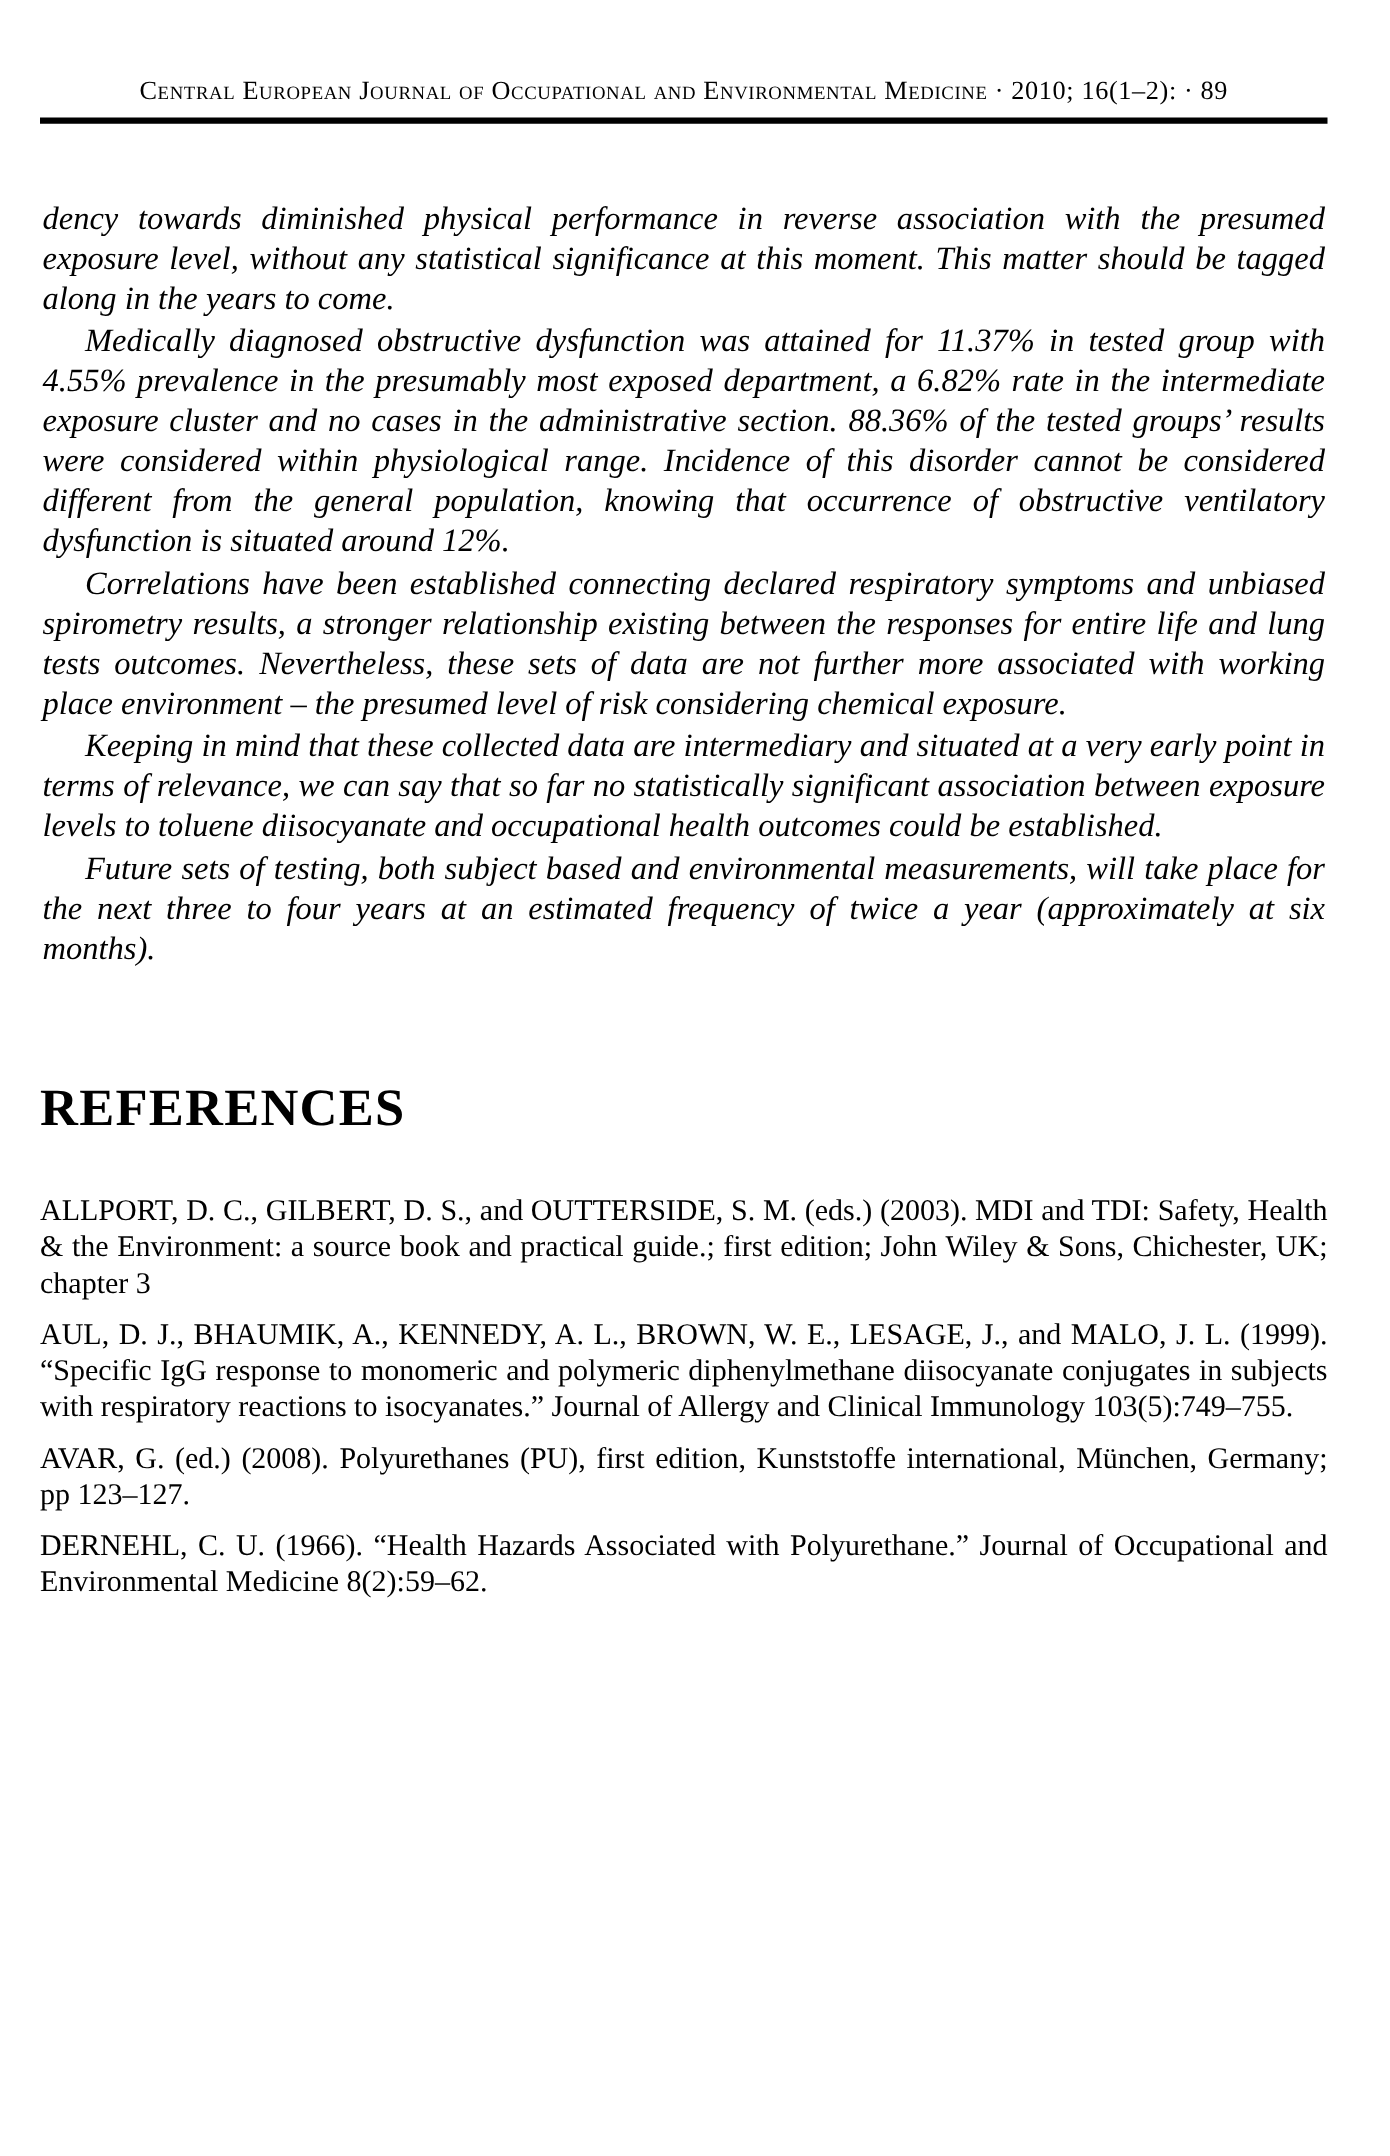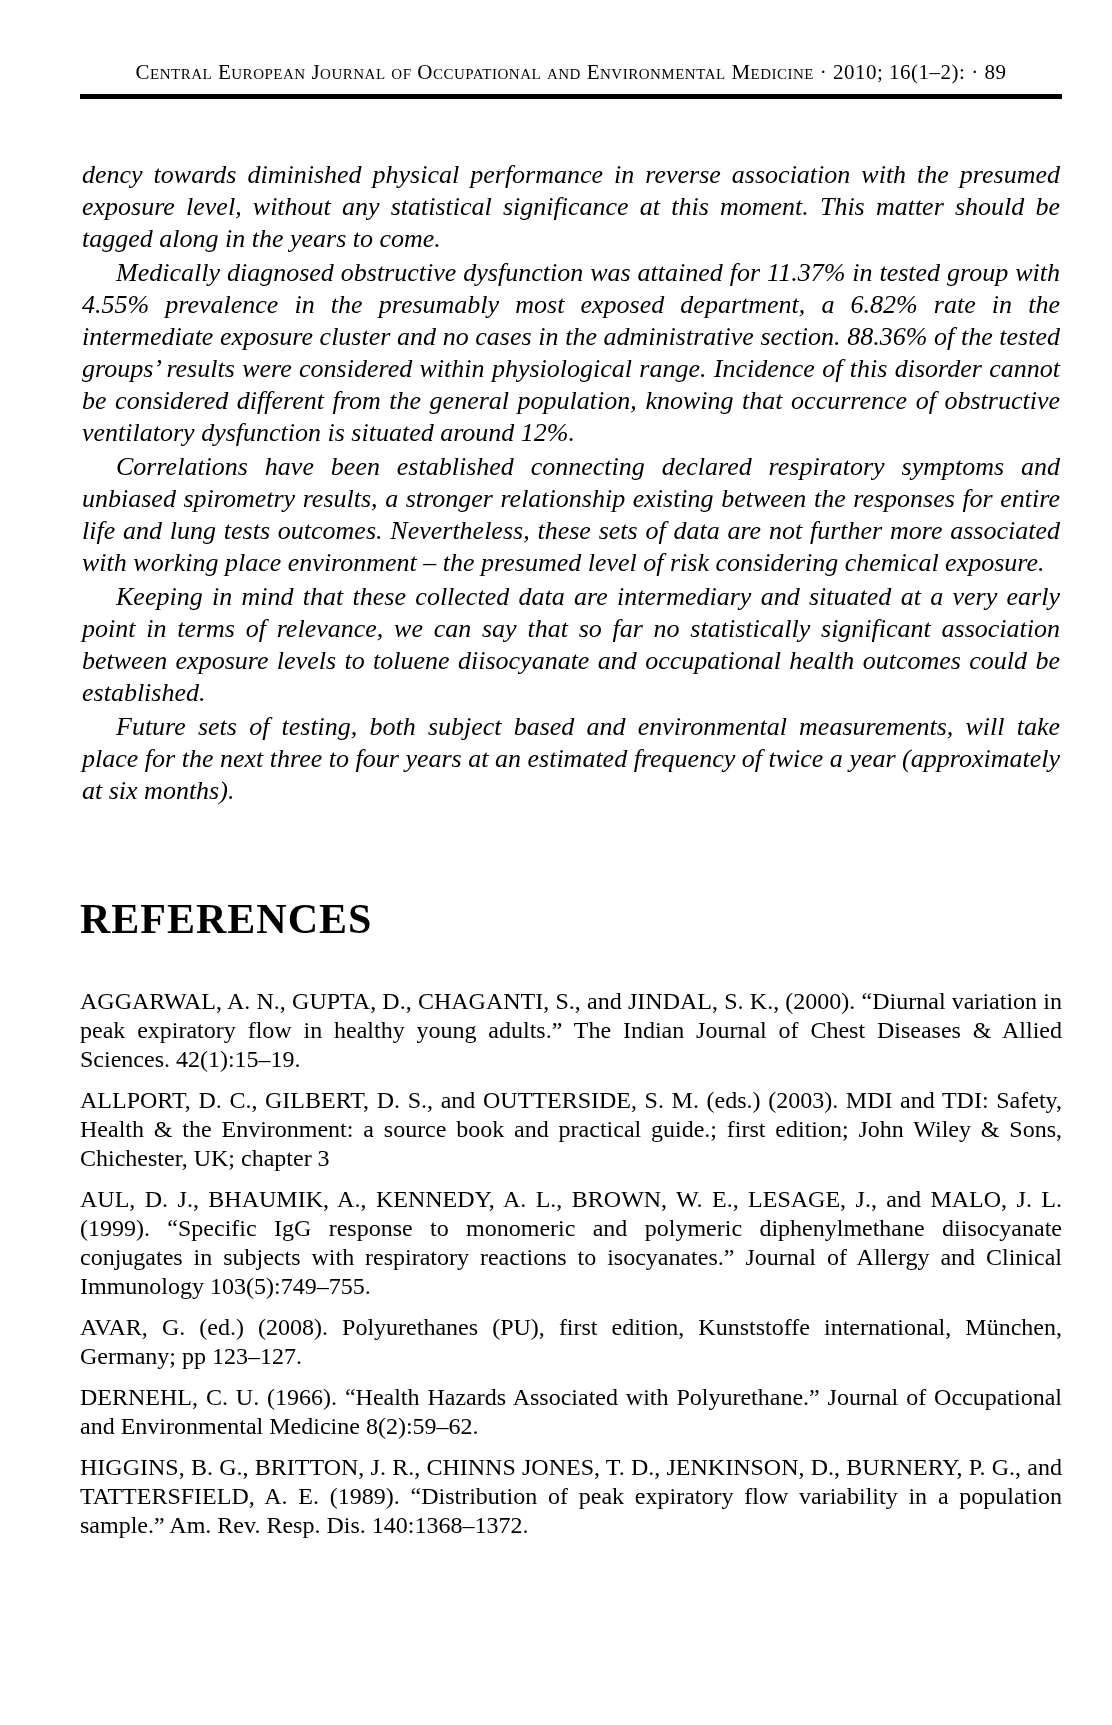--- a/index.html
+++ b/index.html
@@ -8,21 +8,21 @@
     background: #ffffff;
   }
   .page {
     position: relative;
     width: 1112px;
     height: 1725px;
     box-sizing: border-box;
     background: #ffffff;
     color: #000000;
     font-family: "Liberation Serif", "DejaVu Serif", serif;
-    padding: 60px 50px 0 80px;
+    padding: 60px 50px 0 32px;
     overflow: hidden;
   }
   .journal-header {
     text-align: center;
     font-variant: small-caps;
     font-size: 21px;
     letter-spacing: 0.5px;
     white-space: nowrap;
     color: #000000;
   }
@@ -75,22 +75,20 @@
       <p>dency towards diminished physical performance in reverse association with the presumed exposure level, without any statistical significance at this moment. This matter should be tagged along in the years to come.</p>
       <p>Medically diagnosed obstructive dysfunction was attained for 11.37% in tested group with 4.55% prevalence in the presumably most exposed department, a 6.82% rate in the intermediate exposure cluster and no cases in the administrative section. 88.36% of the tested groups’ results were considered within physiological range. Incidence of this disorder cannot be considered different from the general population, knowing that occurrence of obstructive ventilatory dysfunction is situated around 12%.</p>
       <p>Correlations have been established connecting declared respiratory symptoms and unbiased spirometry results, a stronger relationship existing between the responses for entire life and lung tests outcomes. Nevertheless, these sets of data are not further more associated with working place environment – the presumed level of risk considering chemical exposure.</p>
       <p>Keeping in mind that these collected data are intermediary and situated at a very early point in terms of relevance, we can say that so far no statistically significant association between exposure levels to toluene diisocyanate and occupational health outcomes could be established.</p>
       <p>Future sets of testing, both subject based and environmental measurements, will take place for the next three to four years at an estimated frequency of twice a year (approximately at six months).</p>
     </main>
 
   <section class="references-section">
     <h2 class="references-heading">REFERENCES</h2>
     <div class="references-list">
-        <p>AGGARWAL, A. N., GUPTA, D., CHAGANTI, S., and JINDAL, S. K., (2000). “Diurnal variation in peak expiratory flow in healthy young adults.” The Indian Journal of Chest Diseases &amp; Allied Sciences. 42(1):15–19.</p>
         <p>ALLPORT, D. C., GILBERT, D. S., and OUTTERSIDE, S. M. (eds.) (2003). MDI and TDI: Safety, Health &amp; the Environment: a source book and practical guide.; first edition; John Wiley &amp; Sons, Chichester, UK; chapter 3</p>
         <p>AUL, D. J., BHAUMIK, A., KENNEDY, A. L., BROWN, W. E., LESAGE, J., and MALO, J. L. (1999). “Specific IgG response to monomeric and polymeric diphenylmethane diisocyanate conjugates in subjects with respiratory reactions to isocyanates.” Journal of Allergy and Clinical Immunology 103(5):749–755.</p>
         <p>AVAR, G. (ed.) (2008). Polyurethanes (PU), first edition, Kunststoffe international, München, Germany; pp 123–127.</p>
         <p>DERNEHL, C. U. (1966). “Health Hazards Associated with Polyurethane.” Journal of Occupational and Environmental Medicine 8(2):59–62.</p>
-        <p>HIGGINS, B. G., BRITTON, J. R., CHINNS JONES, T. D., JENKINSON, D., BURNERY, P. G., and TATTERSFIELD, A. E. (1989). “Distribution of peak expiratory flow variability in a population sample.” Am. Rev. Resp. Dis. 140:1368–1372.</p>
       </div>
   </section>
 
 </div>
 
 </body></html>

